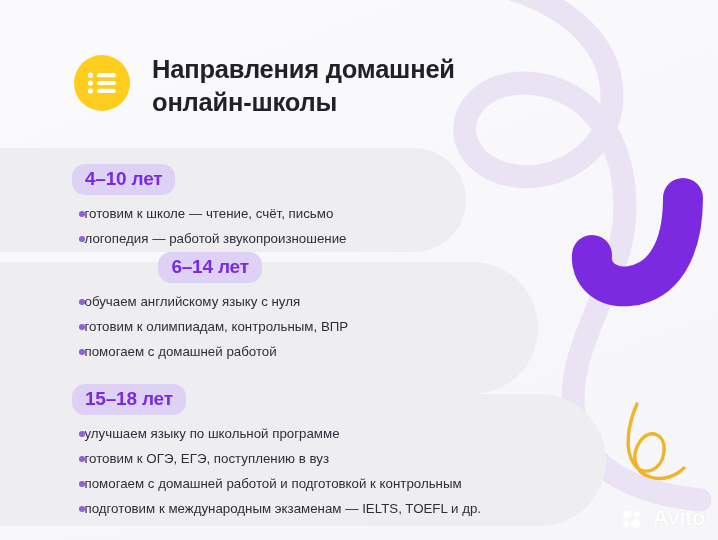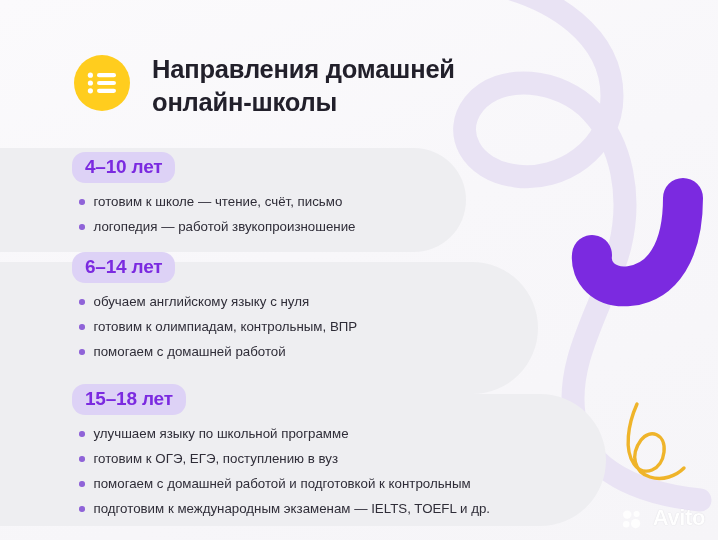--- a/index.html
+++ b/index.html
@@ -68,22 +68,22 @@
   .card.c0 { top: 148px;  width: 506px; height: 104px; }
   .card.c1 { top: 262px;  width: 578px; height: 132px; }
   .card.c2 { top: 394px;  width: 646px; height: 132px; }
 
   
   .section {
     position: absolute;
     left: 72px;
     z-index: 6;
   }
-  .section.s0 { top: 152px; }
-  .section.s1 { top: 252px; }
+  .section.s0 { top: 164px; }
+  .section.s1 { top: 252px; text-align: center; }
   .section.s2 { top: 384px; }
 
   .badge {
     display: inline-block;
     background: #ddd2f6;
     color: #7b2ae0;
     font-size: 19px;
     font-weight: 700;
     letter-spacing: -0.2px;
     padding: 4px 13px 5px 13px;
@@ -92,21 +92,20 @@
   }
 
   .bullets {
     list-style: none;
     margin: 9px 0 0 0;
     padding: 0;
   }
   .bullets li {
     display: flex;
     align-items: flex-start;
-    gap: 9px;
     font-size: 13.3px;
     line-height: 1.5;
     color: #2f2d38;
     margin: 0 0 5px 0;
     padding-left: 7px;
     white-space: nowrap;
   }
   .bullets li:last-child { margin-bottom: 0; }
   .dot {
     width: 5.5px;

